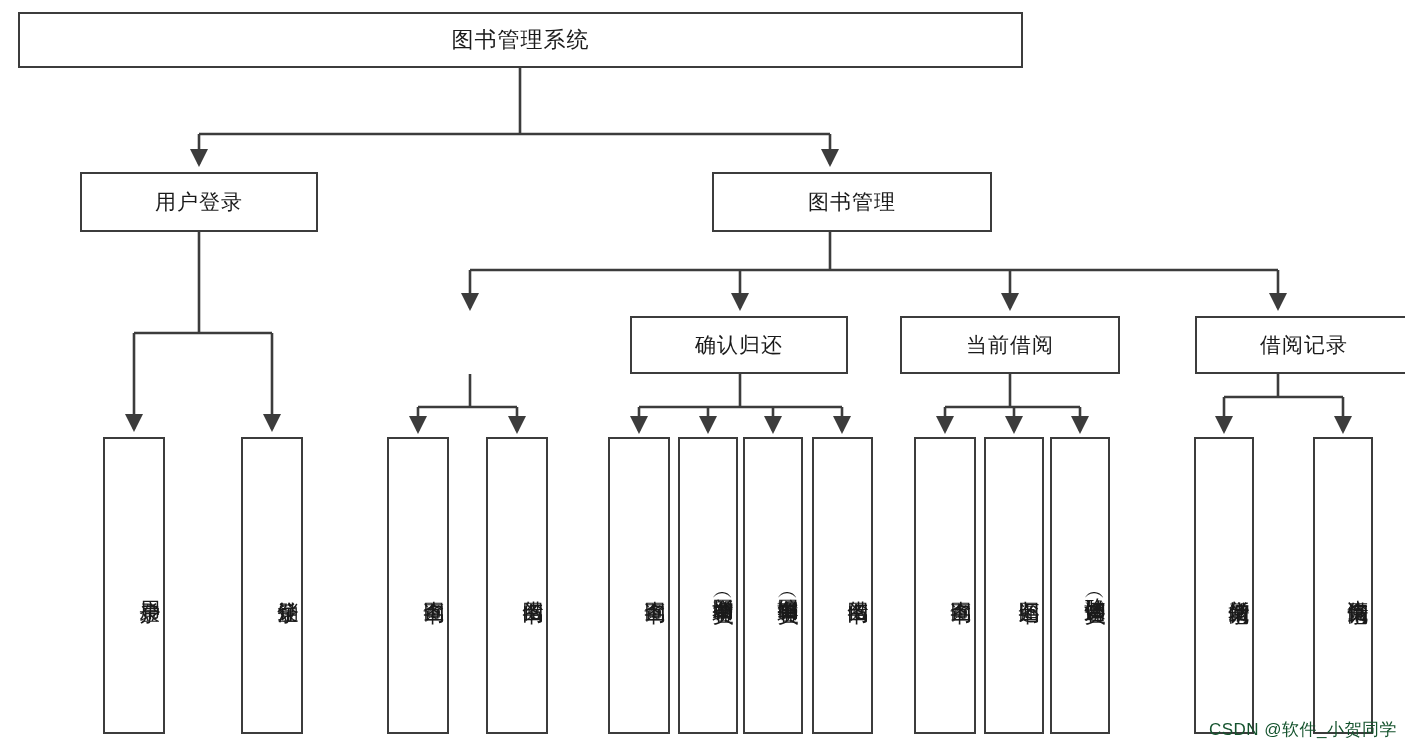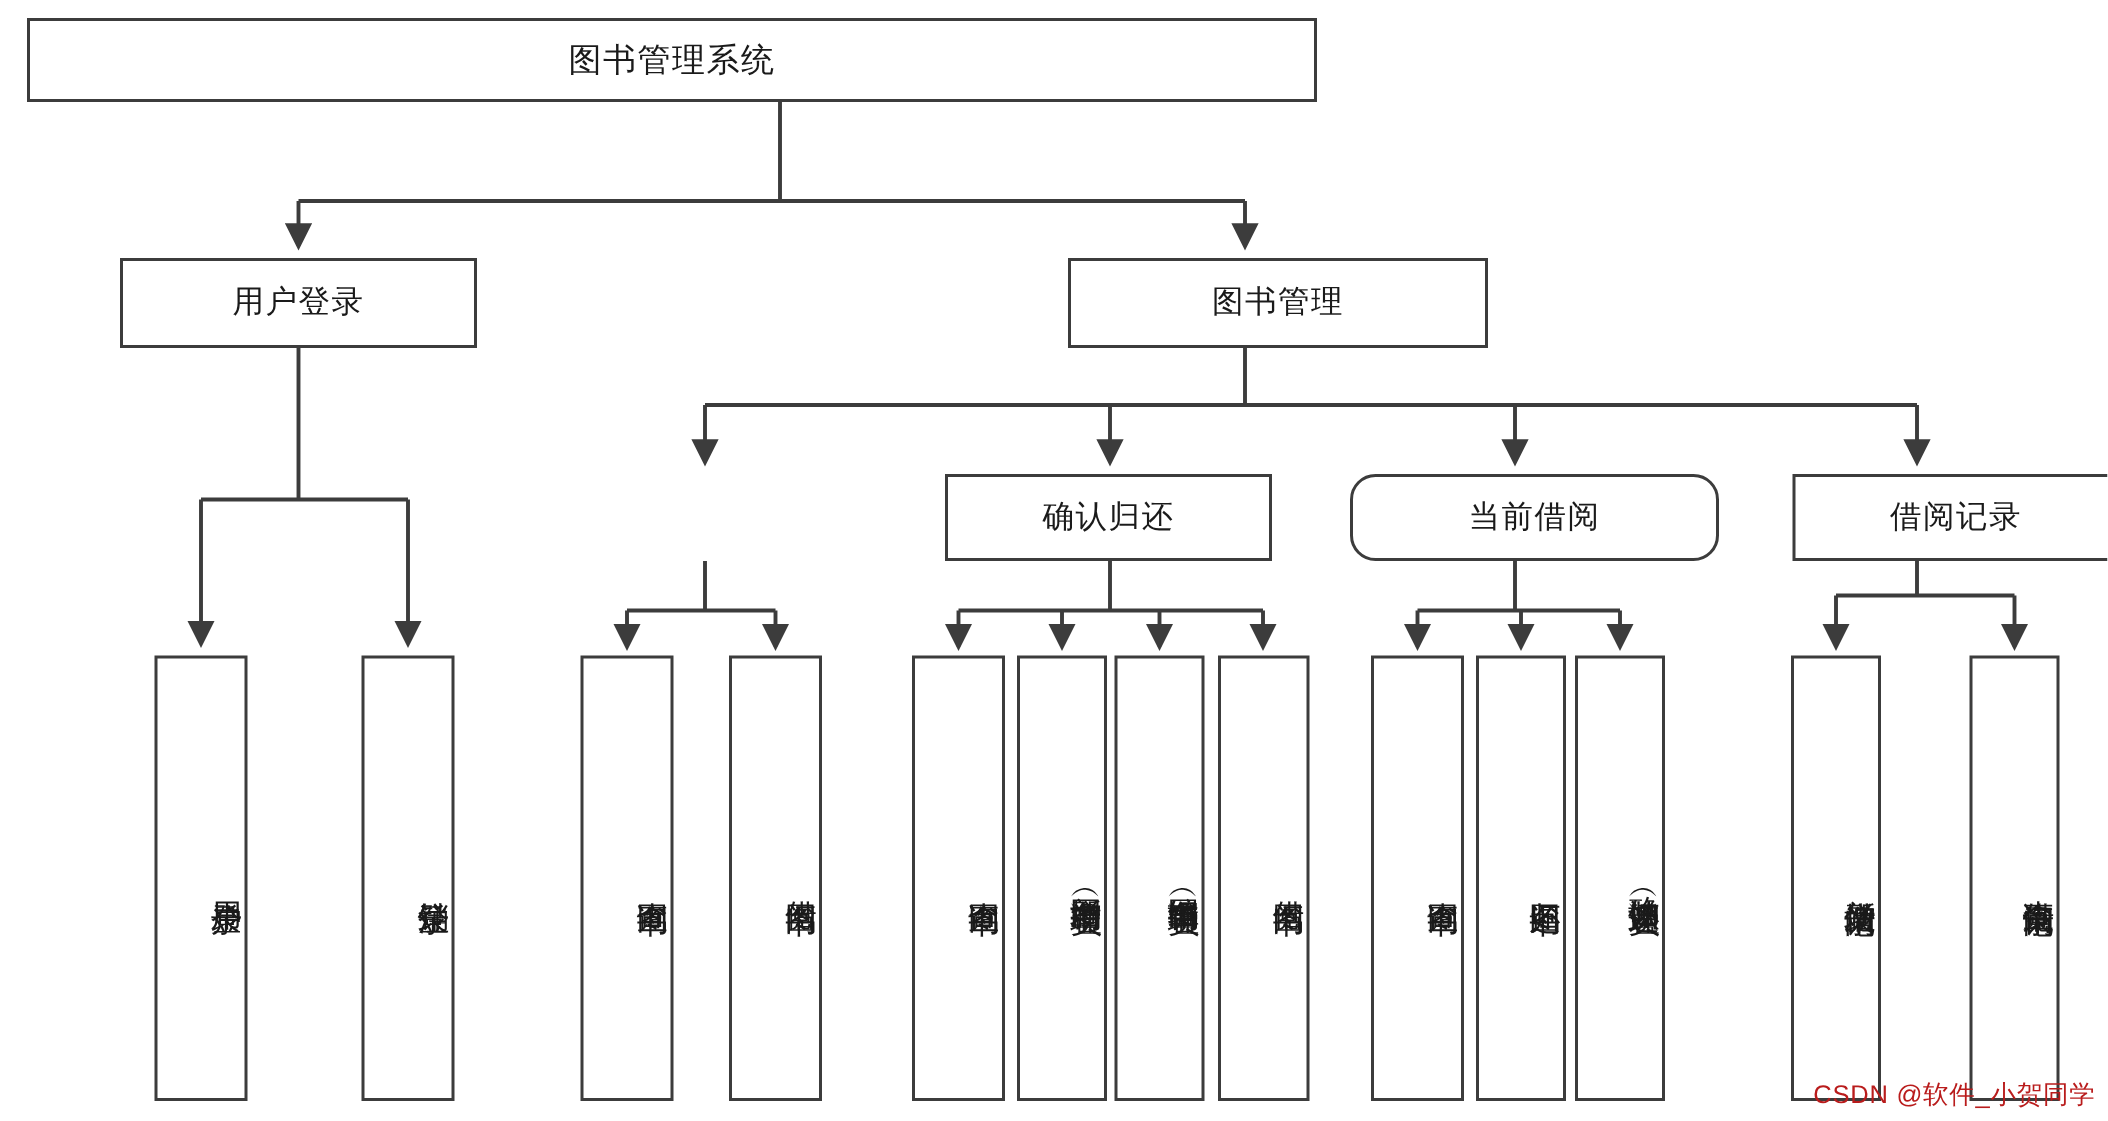--- a/index.html
+++ b/index.html
@@ -59,21 +59,21 @@
     white-space: normal;
   }
   .node.root {
     font-size: 22px;
   }
   #watermark {
     position: absolute;
     right: 8px;
     bottom: 6px;
     font-size: 17px;
-    color: #b91c1c;
+    color: #14532d;
     letter-spacing: 0.5px;
     white-space: nowrap;
     user-select: none;
   }
 </style>
 </head>
 <body>
 
 <div id="canvas">
 
@@ -120,35 +120,35 @@
       <path d="M 1014 407 L 1014 431" marker-end="url(#arrow)"></path>
       <path d="M 1080 407 L 1080 431" marker-end="url(#arrow)"></path>
 
       <path d="M 1278 374 L 1278 397"></path>
       <path d="M 1224 397 L 1343 397"></path>
       <path d="M 1224 397 L 1224 431" marker-end="url(#arrow)"></path>
       <path d="M 1343 397 L 1343 431" marker-end="url(#arrow)"></path>
     </g>
   </svg>
 
-  <div class="node horiz root" style="left:18px; top:12px; width:860px; height:56px;">
+  <div class="node horiz root" style="left:18px; top:12px; width:1005px; height:56px;">
     <span>图书管理系统</span>
   </div>
 
   <div class="node horiz" style="left:80px; top:172px; width:238px; height:60px;">
     <span>用户登录</span>
   </div>
   <div class="node horiz" style="left:712px; top:172px; width:280px; height:60px;">
     <span>图书管理</span>
   </div>
 
   <div class="node horiz" style="left:630px; top:316px; width:218px; height:58px;">
     <span>确认归还</span>
   </div>
-  <div class="node horiz" style="left:900px; top:316px; width:246px; height:58px;border-radius:17px;">
+  <div class="node horiz" style="left:900px; top:316px; width:220px; height:58px;">
     <span>当前借阅</span>
   </div>
   <div class="node horiz" style="left:1170px; top:316px; width:218px; height:58px;margin-left:25px;">
     <span>借阅记录</span>
   </div>
 
   <div class="node vert" style="left:103px; top:437px; width:62px; height:297px;">
     <span class="vtext">用户登录</span>
   </div>
   <div class="node vert" style="left:241px; top:437px; width:62px; height:297px;">

